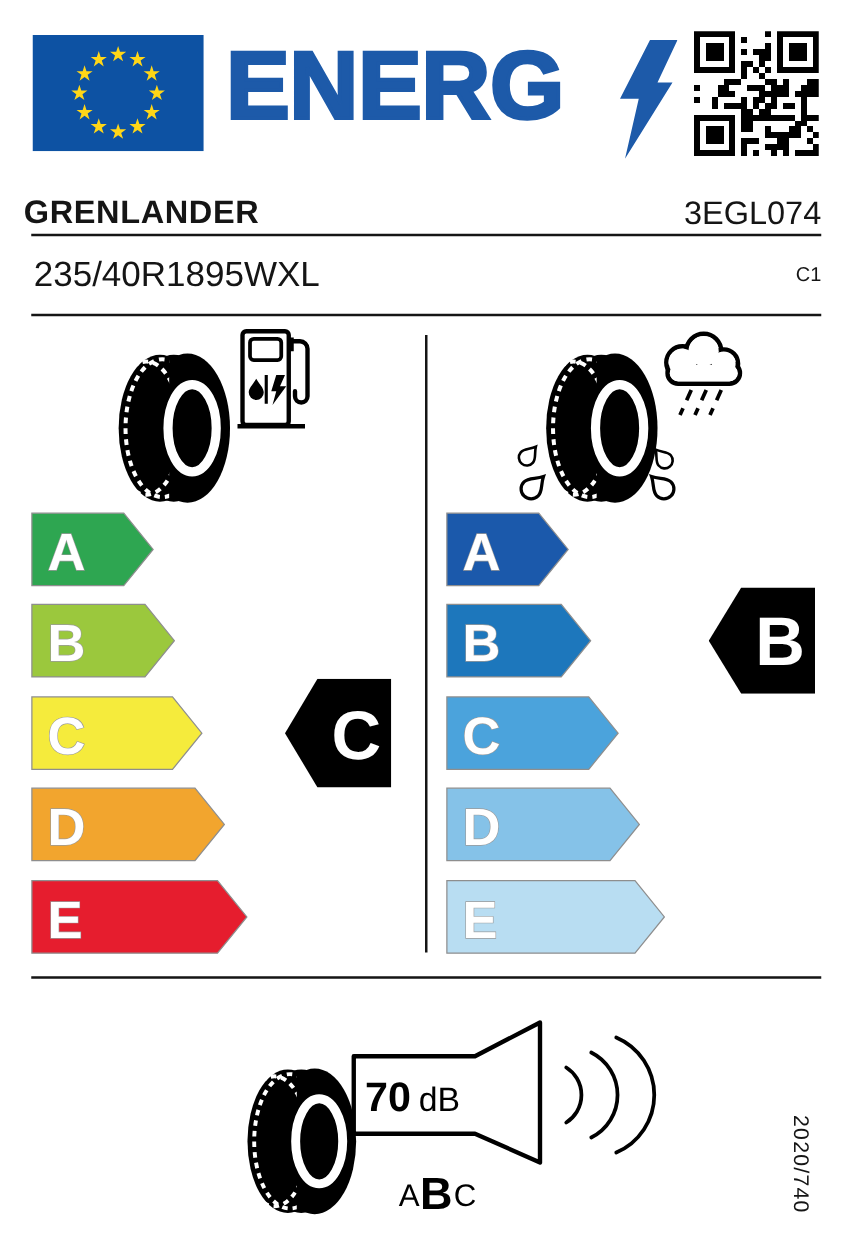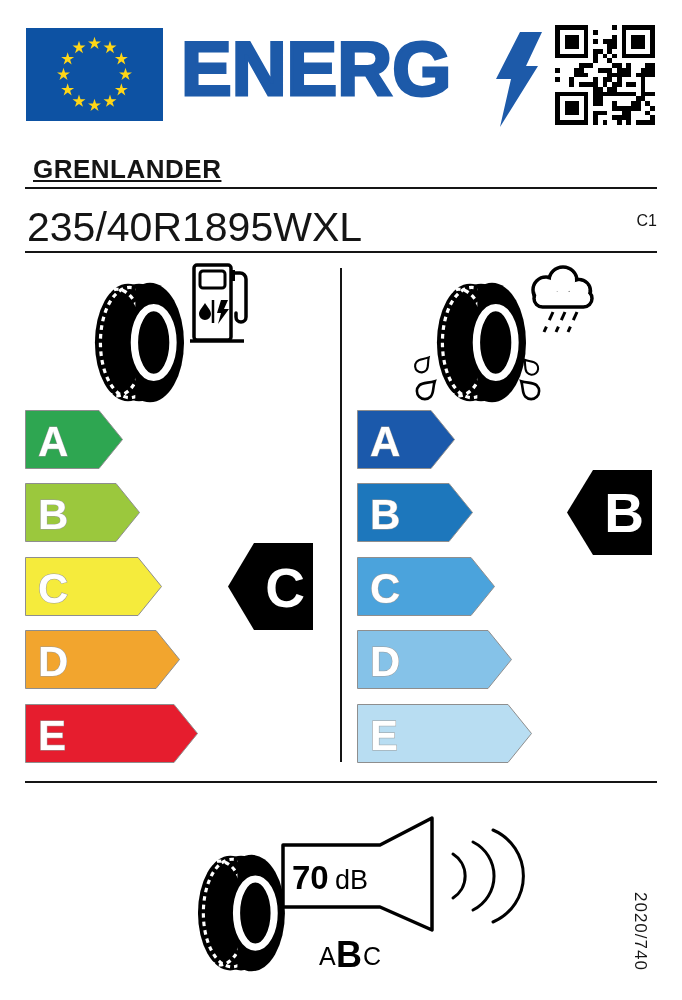--- a/index.html
+++ b/index.html
@@ -1,22 +1,22 @@
 <!DOCTYPE html>
 <html style="--brand-blue: #1D5AA9; --flag-blue: #0D52A3; --star-yellow: #FFD617; --ink: #151515;"><head>
 <meta charset="utf-8">
 <style>
   html,body{margin:0;padding:0;background:#fff;font-family:"Liberation Sans",sans-serif;color:var(--ink,#111);}
   .label{position:relative;width:682px;height:1000px;background:#fff;overflow:hidden;}
   .abs{position:absolute;}
   .hline{position:absolute;left:25px;width:632px;height:2px;background:var(--ink,#111);}
   .vline{position:absolute;width:2px;background:var(--ink,#111);}
-  .brand-name{position:absolute;left:33px;top:154px;font-size:26px;font-weight:bold;letter-spacing:0.5px;text-decoration:underline;}
+  .brand-name{position:absolute;left:19px;top:154px;font-size:26px;font-weight:bold;letter-spacing:0.5px;}
   .label-code{position:absolute;right:25px;top:155px;font-size:26px;}
-  .tire-size{position:absolute;left:27px;top:204px;font-size:41px;text-align:center;}
+  .tire-size{position:absolute;left:27px;top:204px;font-size:28px;text-align:center;}
   .tire-class{position:absolute;right:25px;top:212px;font-size:16px;}
   .energy-word{position:absolute;left:181px;top:31px;font-size:76px;font-weight:bold;line-height:1;
                color:var(--brand-blue);-webkit-text-stroke:3px var(--brand-blue);letter-spacing:0px;}
   .regulation{position:absolute;left:630px;top:892px;font-size:17px;letter-spacing:1px;
               writing-mode:vertical-rl;text-orientation:mixed;}
   svg text{font-family:"Liberation Sans",sans-serif;}
 </style>
 </head>
 <body>
 
@@ -65,20 +65,21 @@
   </svg>
 
   <svg class="abs" style="left:555px;top:25px" width="100" height="100" viewBox="0 0 21 21" shape-rendering="crispEdges">
     <rect x="0" y="0" width="21" height="21" fill="#fff"></rect>
     <g id="qr-modules">
         <path d="M0 0h1v1h-1zM1 0h1v1h-1zM2 0h1v1h-1zM3 0h1v1h-1zM4 0h1v1h-1zM5 0h1v1h-1zM6 0h1v1h-1zM12 0h1v1h-1zM14 0h1v1h-1zM15 0h1v1h-1zM16 0h1v1h-1zM17 0h1v1h-1zM18 0h1v1h-1zM19 0h1v1h-1zM20 0h1v1h-1zM0 1h1v1h-1zM6 1h1v1h-1zM8 1h1v1h-1zM14 1h1v1h-1zM20 1h1v1h-1zM0 2h1v1h-1zM2 2h1v1h-1zM3 2h1v1h-1zM4 2h1v1h-1zM6 2h1v1h-1zM12 2h1v1h-1zM14 2h1v1h-1zM16 2h1v1h-1zM17 2h1v1h-1zM18 2h1v1h-1zM20 2h1v1h-1zM0 3h1v1h-1zM2 3h1v1h-1zM3 3h1v1h-1zM4 3h1v1h-1zM6 3h1v1h-1zM8 3h1v1h-1zM10 3h1v1h-1zM11 3h1v1h-1zM12 3h1v1h-1zM14 3h1v1h-1zM16 3h1v1h-1zM17 3h1v1h-1zM18 3h1v1h-1zM20 3h1v1h-1zM0 4h1v1h-1zM2 4h1v1h-1zM3 4h1v1h-1zM4 4h1v1h-1zM6 4h1v1h-1zM11 4h1v1h-1zM12 4h1v1h-1zM14 4h1v1h-1zM16 4h1v1h-1zM17 4h1v1h-1zM18 4h1v1h-1zM20 4h1v1h-1zM0 5h1v1h-1zM6 5h1v1h-1zM8 5h1v1h-1zM9 5h1v1h-1zM11 5h1v1h-1zM14 5h1v1h-1zM20 5h1v1h-1zM0 6h1v1h-1zM1 6h1v1h-1zM2 6h1v1h-1zM3 6h1v1h-1zM4 6h1v1h-1zM5 6h1v1h-1zM6 6h1v1h-1zM8 6h1v1h-1zM10 6h1v1h-1zM12 6h1v1h-1zM14 6h1v1h-1zM15 6h1v1h-1zM16 6h1v1h-1zM17 6h1v1h-1zM18 6h1v1h-1zM19 6h1v1h-1zM20 6h1v1h-1zM8 7h1v1h-1zM11 7h1v1h-1zM5 8h1v1h-1zM6 8h1v1h-1zM7 8h1v1h-1zM12 8h1v1h-1zM13 8h1v1h-1zM15 8h1v1h-1zM19 8h1v1h-1zM20 8h1v1h-1zM0 9h1v1h-1zM4 9h1v1h-1zM5 9h1v1h-1zM9 9h1v1h-1zM10 9h1v1h-1zM11 9h1v1h-1zM13 9h1v1h-1zM14 9h1v1h-1zM15 9h1v1h-1zM18 9h1v1h-1zM19 9h1v1h-1zM20 9h1v1h-1zM4 10h1v1h-1zM5 10h1v1h-1zM6 10h1v1h-1zM11 10h1v1h-1zM12 10h1v1h-1zM13 10h1v1h-1zM14 10h1v1h-1zM15 10h1v1h-1zM17 10h1v1h-1zM18 10h1v1h-1zM19 10h1v1h-1zM20 10h1v1h-1zM0 11h1v1h-1zM3 11h1v1h-1zM8 11h1v1h-1zM10 11h1v1h-1zM11 11h1v1h-1zM13 11h1v1h-1zM18 11h1v1h-1zM3 12h1v1h-1zM5 12h1v1h-1zM6 12h1v1h-1zM7 12h1v1h-1zM8 12h1v1h-1zM10 12h1v1h-1zM12 12h1v1h-1zM13 12h1v1h-1zM15 12h1v1h-1zM16 12h1v1h-1zM18 12h1v1h-1zM8 13h1v1h-1zM9 13h1v1h-1zM11 13h1v1h-1zM12 13h1v1h-1zM18 13h1v1h-1zM0 14h1v1h-1zM1 14h1v1h-1zM2 14h1v1h-1zM3 14h1v1h-1zM4 14h1v1h-1zM5 14h1v1h-1zM6 14h1v1h-1zM8 14h1v1h-1zM9 14h1v1h-1zM10 14h1v1h-1zM11 14h1v1h-1zM12 14h1v1h-1zM13 14h1v1h-1zM14 14h1v1h-1zM15 14h1v1h-1zM16 14h1v1h-1zM18 14h1v1h-1zM19 14h1v1h-1zM20 14h1v1h-1zM0 15h1v1h-1zM6 15h1v1h-1zM8 15h1v1h-1zM9 15h1v1h-1zM17 15h1v1h-1zM18 15h1v1h-1zM0 16h1v1h-1zM2 16h1v1h-1zM3 16h1v1h-1zM4 16h1v1h-1zM6 16h1v1h-1zM8 16h1v1h-1zM9 16h1v1h-1zM12 16h1v1h-1zM16 16h1v1h-1zM17 16h1v1h-1zM19 16h1v1h-1zM0 17h1v1h-1zM2 17h1v1h-1zM3 17h1v1h-1zM4 17h1v1h-1zM6 17h1v1h-1zM12 17h1v1h-1zM13 17h1v1h-1zM14 17h1v1h-1zM15 17h1v1h-1zM16 17h1v1h-1zM17 17h1v1h-1zM20 17h1v1h-1zM0 18h1v1h-1zM2 18h1v1h-1zM3 18h1v1h-1zM4 18h1v1h-1zM6 18h1v1h-1zM8 18h1v1h-1zM9 18h1v1h-1zM10 18h1v1h-1zM14 18h1v1h-1zM15 18h1v1h-1zM19 18h1v1h-1zM0 19h1v1h-1zM6 19h1v1h-1zM8 19h1v1h-1zM12 19h1v1h-1zM13 19h1v1h-1zM14 19h1v1h-1zM15 19h1v1h-1zM20 19h1v1h-1zM0 20h1v1h-1zM1 20h1v1h-1zM2 20h1v1h-1zM3 20h1v1h-1zM4 20h1v1h-1zM5 20h1v1h-1zM6 20h1v1h-1zM8 20h1v1h-1zM10 20h1v1h-1zM13 20h1v1h-1zM15 20h1v1h-1zM17 20h1v1h-1zM18 20h1v1h-1zM19 20h1v1h-1zM20 20h1v1h-1z" fill="#000"></path>
       </g>
   </svg>
 
   <div class="brand-name">GRENLANDER</div>
+  <div class="label-code">3EGL074</div>
   <div class="hline" style="top:187px"></div>
 
   <div class="tire-size">235/40R1895WXL</div>
   <div class="tire-class">C1</div>
   <div class="hline" style="top:251px"></div>
 
   <svg class="abs" style="left:93px;top:281px" width="92" height="124" viewBox="0 0 100 135">
       <use href="#tire"></use>
     </svg>
 

